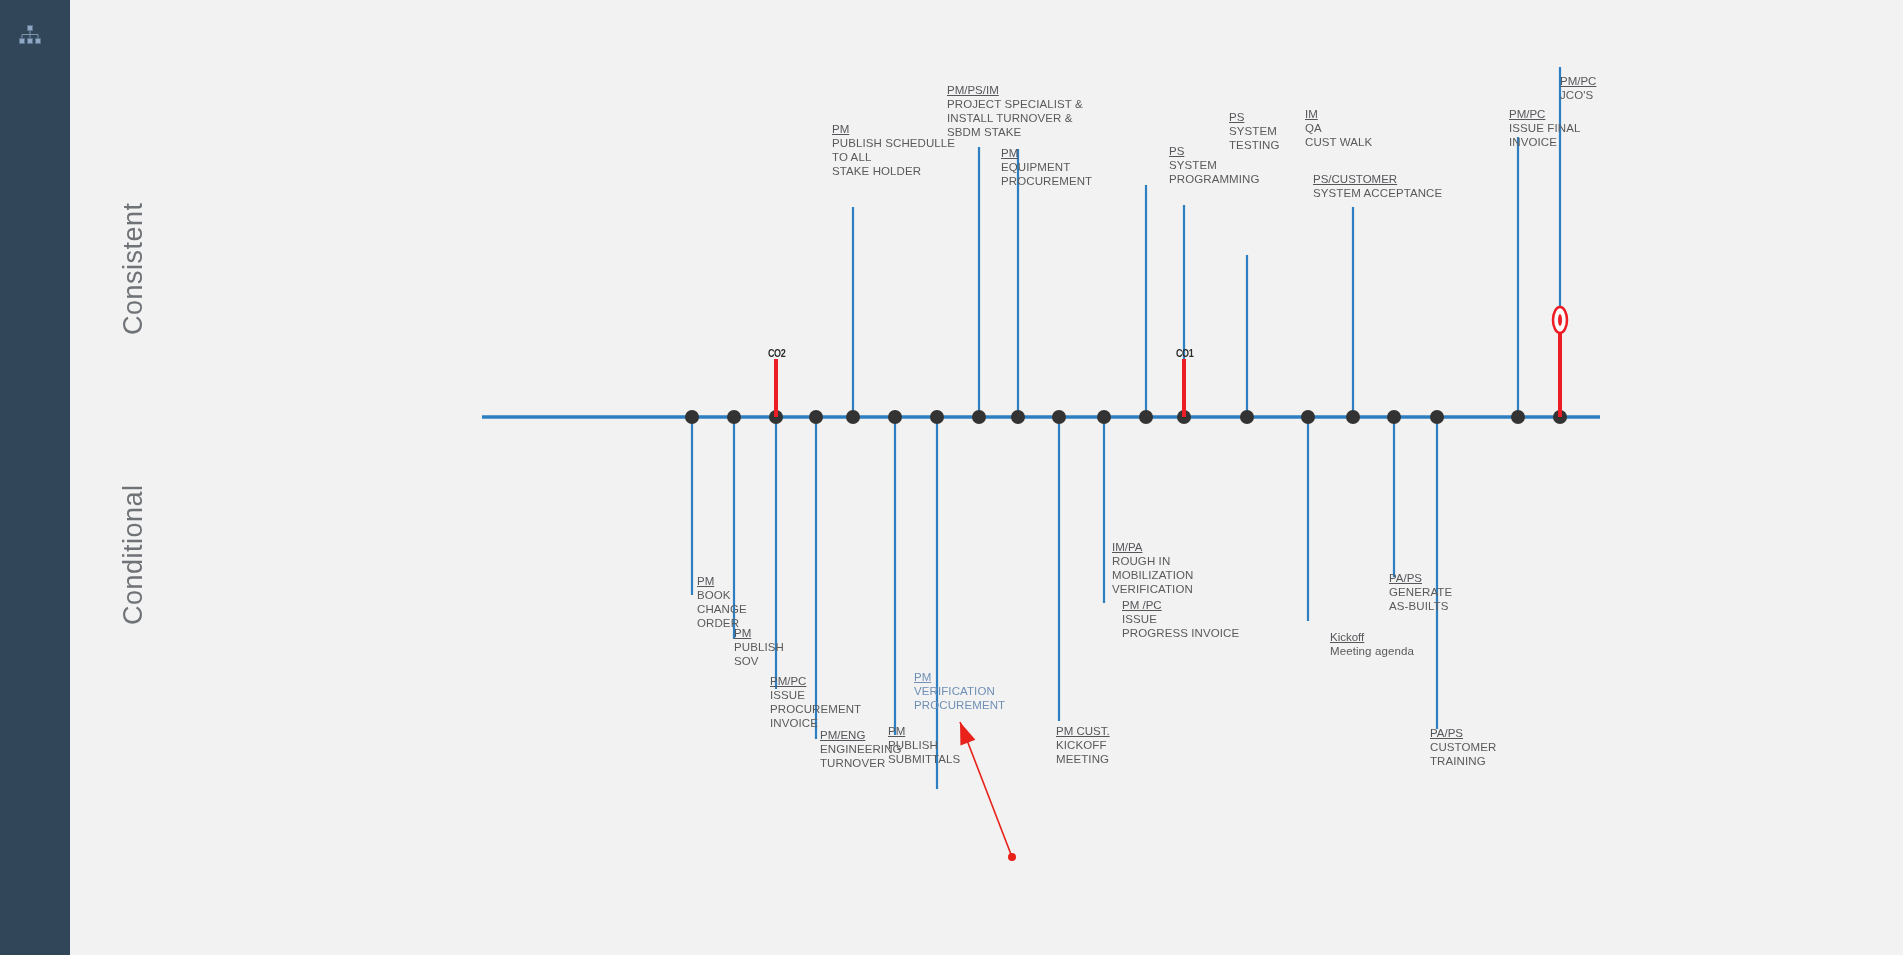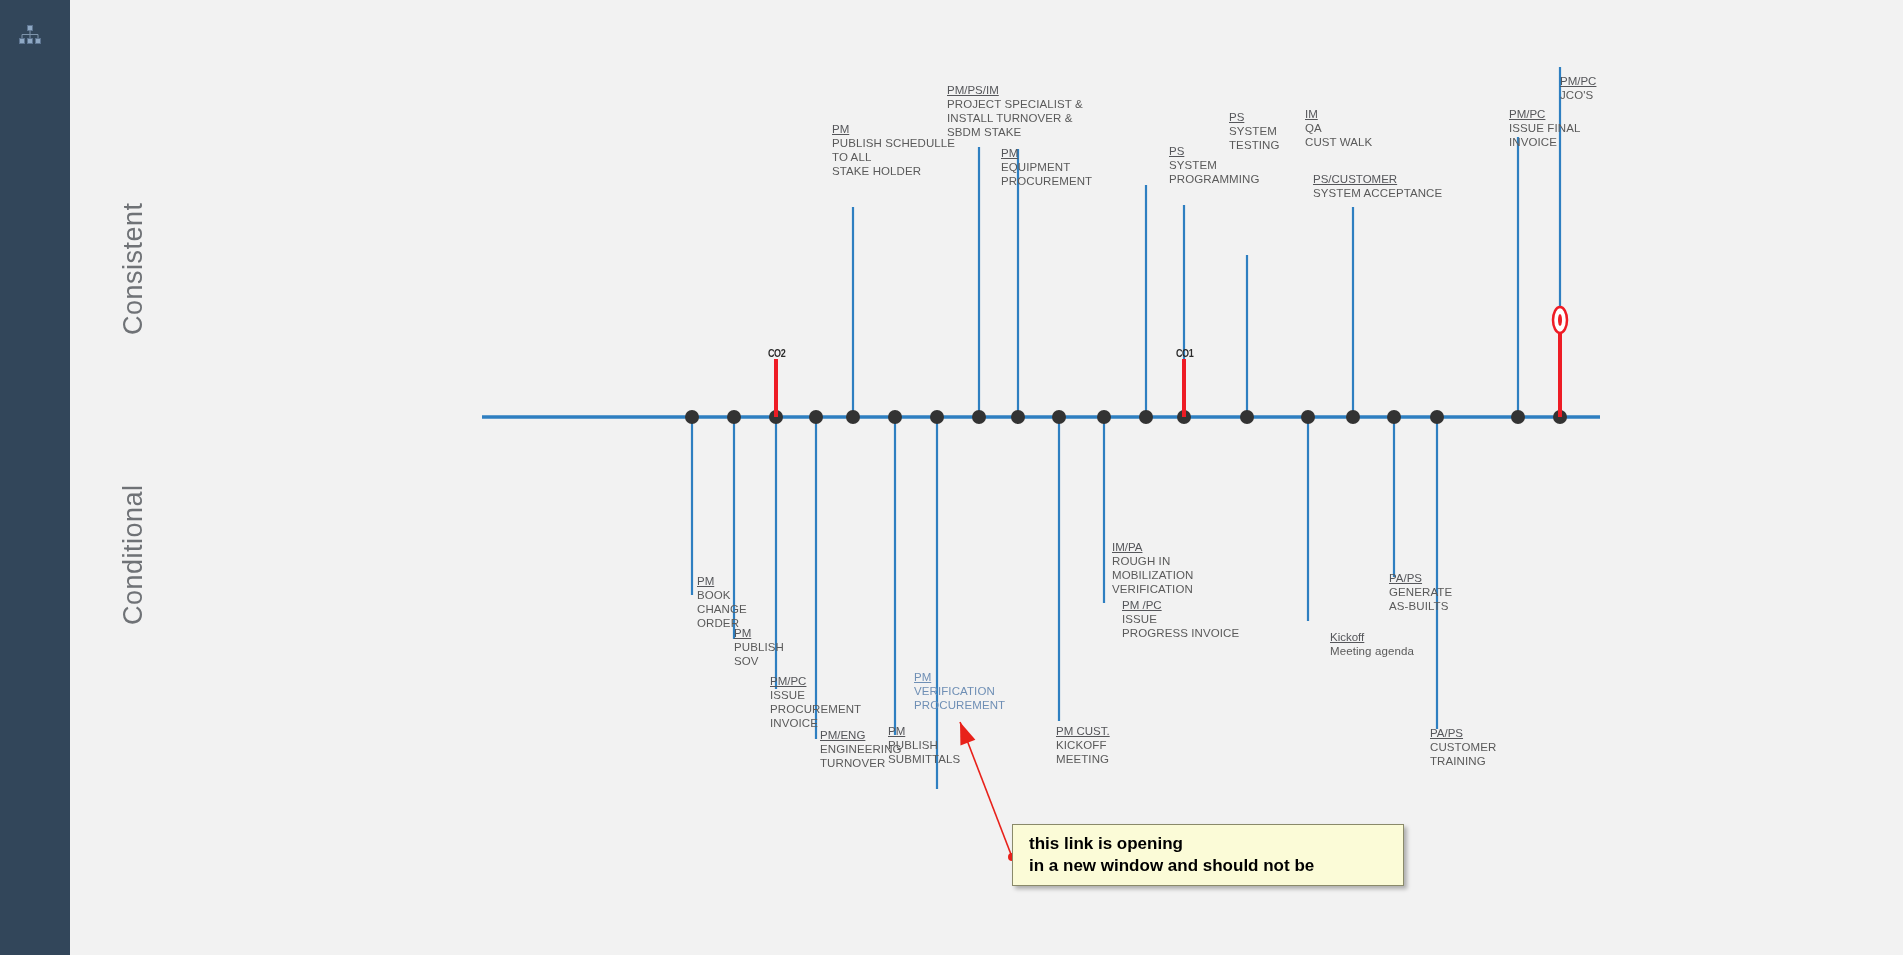--- a/index.html
+++ b/index.html
@@ -296,20 +296,16 @@
         <span class="desc-line">GENERATE</span>
         <span class="desc-line">AS-BUILTS</span>
       </div>
       <div class="node-label" style="left: 1430px; top: 726px;">
         <span class="role">PA/PS</span>
         <span class="desc-line">CUSTOMER</span>
         <span class="desc-line">TRAINING</span>
       </div>
     </div>
 
-  <div id="callout">
-    <span class="callout-line">this link is opening</span>
-    <span class="callout-line">in a new window and should not be</span>
-  </div>
 
 <div class="co-label" style="left: 768px; top: 347px;">CO2</div>
     <div class="co-label" style="left: 1176px; top: 347px;">CO1</div>
   </div>
 
 </body></html>

